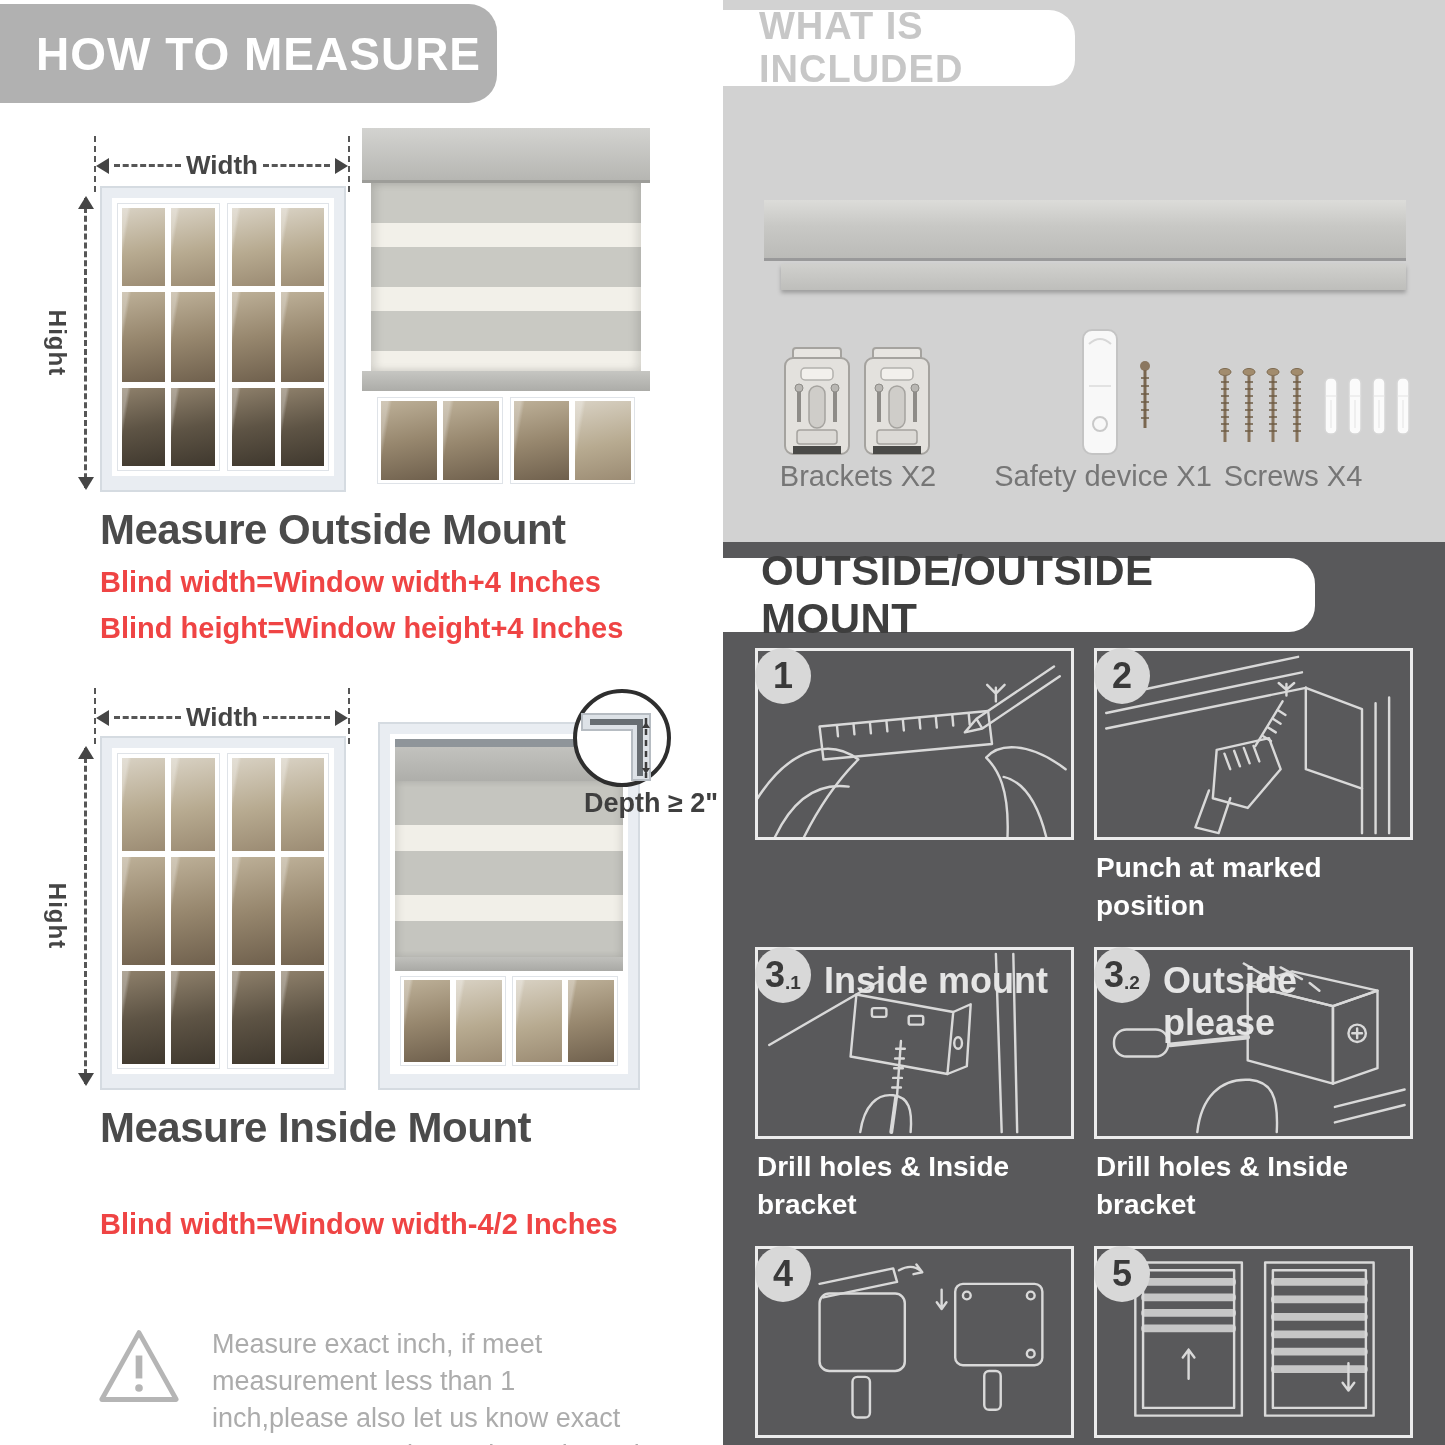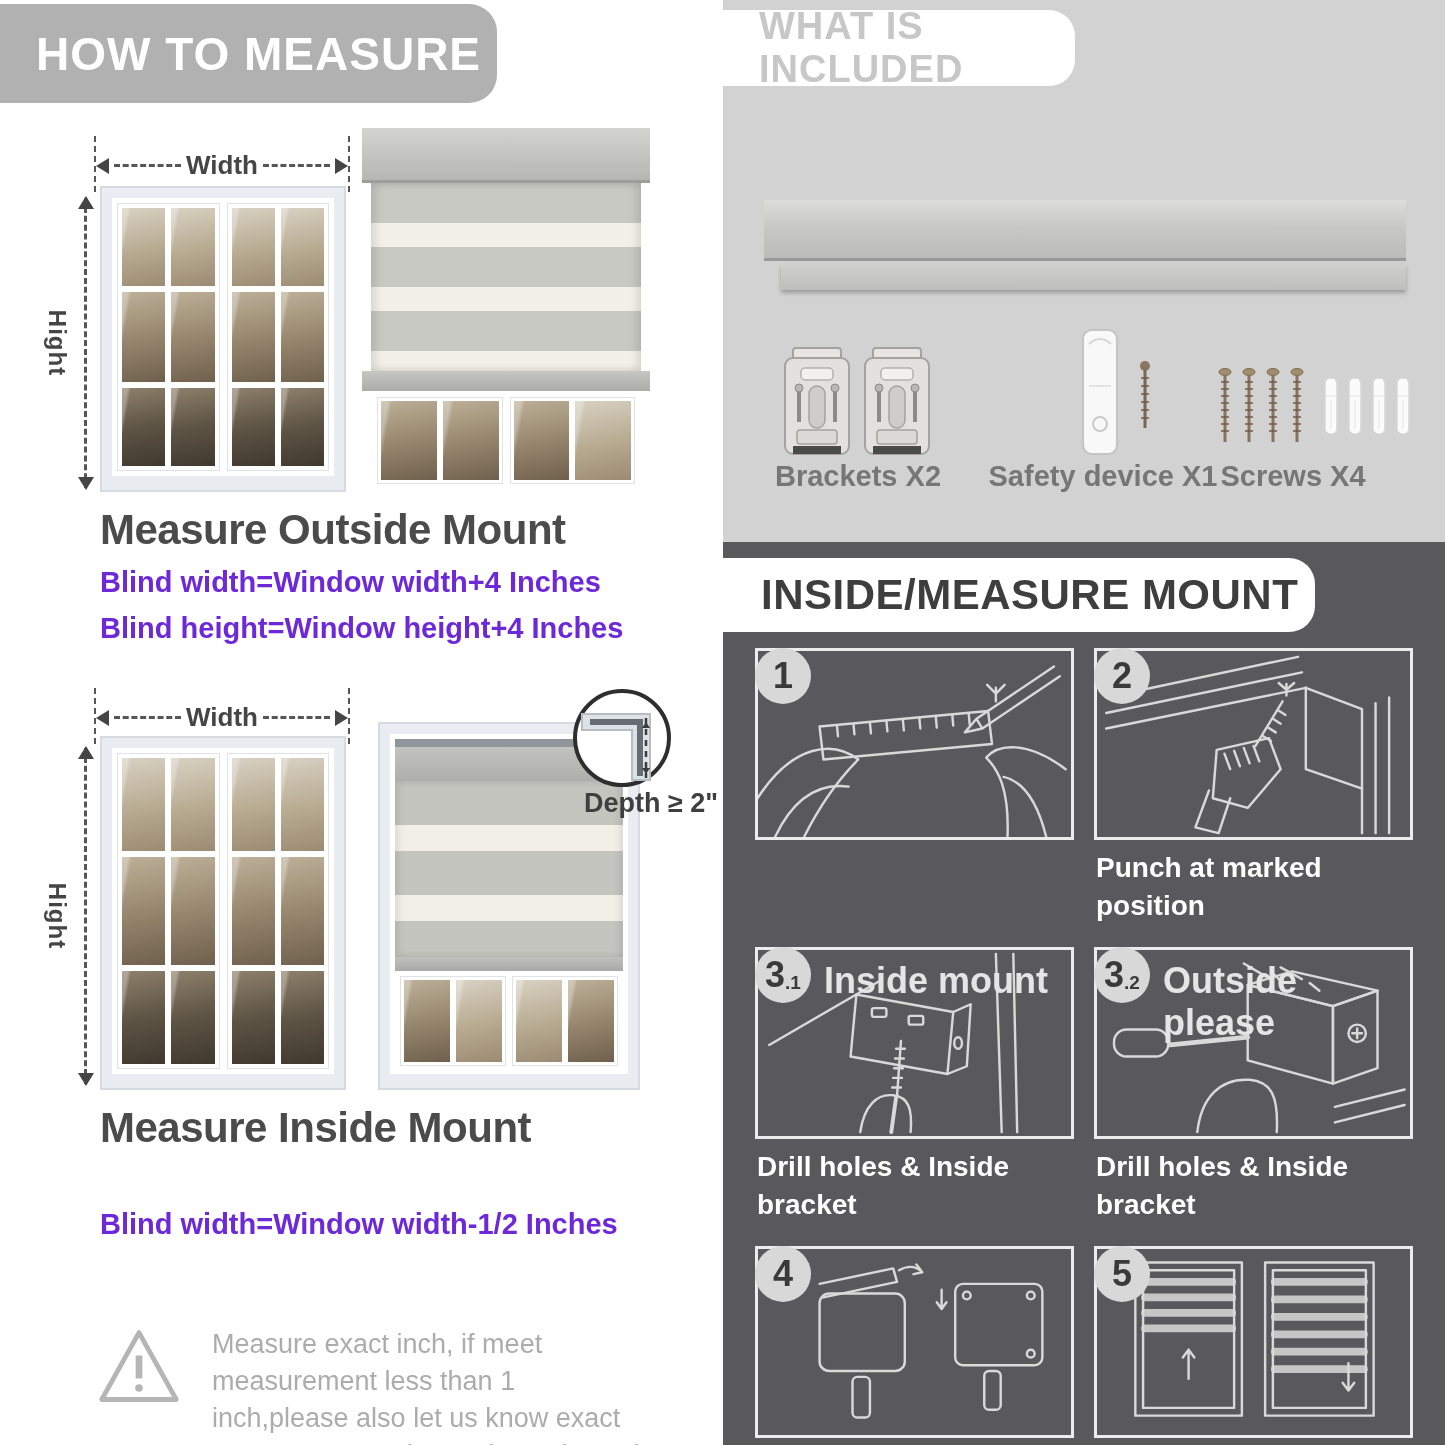--- a/index.html
+++ b/index.html
@@ -9,21 +9,21 @@
   .banner{position:absolute;background:#b1b1b1;border-radius:0 28px 28px 0;
           display:flex;align-items:center;font-weight:700;}
   .banner-howto{left:0;top:4px;width:497px;height:99px;}
   .banner-howto span{color:#fff;font-size:46px;letter-spacing:1px;padding-left:36px;}
   .banner-included{left:0;top:10px;width:352px;height:76px;background:#fff;border-radius:0 26px 26px 0;}
   .banner-included span{color:#c7c7c7;font-size:38px;letter-spacing:1px;padding-left:36px;}
   .banner-mount{left:0;top:16px;width:592px;height:74px;background:#fff;border-radius:0 26px 26px 0;}
   .banner-mount span{color:#3e3e3e;font-size:42px;letter-spacing:.5px;padding-left:38px;}
   
   .heading{position:absolute;font-size:42px;font-weight:700;color:#4b4b4b;letter-spacing:-.5px;}
-  .spec{position:absolute;font-size:29px;font-weight:700;color:#6d28d9;}
+  .spec{position:absolute;font-size:29px;font-weight:700;color:#ef4444;}
   .dimlabel{font-weight:700;font-size:26px;color:#454545;}
   
   .harrow{position:absolute;display:flex;align-items:center;gap:5px;}
   .harrow .dash{flex:1;height:0;border-top:3px dashed #565656;}
   .harrow .ah{width:0;height:0;border-top:8px solid transparent;border-bottom:8px solid transparent;}
   .harrow .ah-l{border-right:13px solid #454545;}
   .harrow .ah-r{border-left:13px solid #454545;}
   .harrow::before,.harrow::after{content:"";position:absolute;top:-14px;height:56px;border-left:2px dashed #565656;}
   .harrow::before{left:-2px}.harrow::after{right:-2px}
   .varrow{position:absolute;width:0;border-left:3px dashed #565656;}
@@ -65,21 +65,21 @@
   .warning p{margin:0;width:440px;font-size:27px;line-height:37px;font-weight:500;color:#acacac;}
   
   .included-panel{position:absolute;left:723px;top:0;width:722px;height:636px;background:#d2d2d2;}
   .product-label{position:absolute;top:138px;left:0;width:100%;text-align:center;
                  font-size:30px;font-weight:700;color:#6d6d6d;letter-spacing:.5px;}
   .headrail-main{position:absolute;left:41px;top:200px;width:642px;height:58px;
      background:linear-gradient(180deg,#dcdcd9 0%,#c8c8c5 45%,#bbbbb8 100%);box-shadow:0 3px 0 #99999a;}
   .headrail-lip{position:absolute;left:58px;top:264px;width:625px;height:26px;
      background:linear-gradient(180deg,#d0d0cd,#bebebb);box-shadow:0 3px 4px rgba(0,0,0,.25);}
   .item-icon{position:absolute;}
-  .item-label{position:absolute;top:460px;text-align:center;font-size:29px;font-weight:700;color:#767676;}
+  .item-label{position:absolute;top:460px;text-align:center;font-size:29px;font-weight:400;color:#767676;}
   .mount-panel{position:absolute;left:723px;top:542px;width:722px;height:903px;background:#59595b;}
   .steps{position:absolute;left:32px;top:106px;width:658px;display:grid;
          grid-template-columns:319px 319px;column-gap:20px;row-gap:22px;}
   .step-box{position:relative;height:192px;border:3px solid #ececec;box-sizing:border-box;}
   .step-box svg{position:absolute;inset:0;width:100%;height:100%;}
   .badge{position:absolute;top:-3px;left:-3px;width:56px;height:56px;border-radius:50%;background:#d8d8d8;
          color:#3a3a3a;display:flex;align-items:center;justify-content:center;font-weight:700;font-size:36px;z-index:2;}
   .badge .sub{font-size:19px;margin-top:16px;}
   .step-title{position:absolute;left:66px;top:10px;font-size:36px;font-weight:700;color:#e5e5e5;z-index:2;}
   .caption{margin:9px 0 0 2px;font-size:28px;line-height:38px;font-weight:700;color:#fff;}
@@ -200,21 +200,21 @@
   <svg style="position:absolute;left:566px;top:686px;" width="112" height="112" viewBox="0 0 112 112">
     <circle cx="56" cy="52" r="47" fill="#ffffff" stroke="#2e2e2e" stroke-width="4"></circle>
     <path d="M16 28 H84 V94 H66 V44 H16 Z" fill="#dde2e7" stroke="#b6bcc2" stroke-width="2"></path>
     <path d="M24 36 H74 V90" fill="none" stroke="#676d72" stroke-width="6"></path>
     <line x1="80" y1="32" x2="80" y2="92" stroke="#3c3c3c" stroke-width="2.5" stroke-dasharray="6 5"></line>
     <path d="M80 36 l-4 6 h8 Z M80 88 l-4 -6 h8 Z" fill="#3c3c3c"></path>
   </svg>
   <div class="depth-label" style="left:584px;top:788px;">Depth ≥ 2"</div>
 
   <div class="heading" style="left:100px;top:1104px;">Measure Inside Mount</div>
-  <div class="spec" style="left:100px;top:1208px;">Blind width=Window width-1/2 Inches</div>
+  <div class="spec" style="left:100px;top:1208px;">Blind width=Window width-4/2 Inches</div>
 
   <div class="warning" style="left:96px;top:1326px;">
     <svg width="86" height="82" viewBox="0 0 90 84">
       <path d="M45 6 L84 76 H6 Z" fill="none" stroke="#b5b5b5" stroke-width="5" stroke-linejoin="round"></path>
       <line x1="45" y1="30" x2="45" y2="54" stroke="#b5b5b5" stroke-width="7"></line>
       <circle cx="45" cy="64" r="4" fill="#b5b5b5"></circle>
     </svg>
     <p>Measure exact inch, if meet measurement less than 1 inch,please also let us know exact measurement, please do not leave it</p>
   </div>
 
@@ -278,21 +278,21 @@
         <use href="#anc" x="188" y="14"></use>
     </svg>
 
     <div class="item-label" style="left:40px;width:190px;">Brackets X2</div>
     <div class="item-label" style="left:255px;width:250px;">Safety device X1</div>
     <div class="item-label" style="left:470px;width:200px;">Screws X4</div>
   </div>
 
   <div class="mount-panel">
     <div class="banner banner-mount">
-      <span>INSIDE/MEASURE MOUNT</span>
+      <span>OUTSIDE/OUTSIDE MOUNT</span>
     </div>
 
     <div class="steps">
 
       <div class="step">
         <div class="step-box">
           <span class="badge">
               <span>1</span>
               <span class="sub"></span>
             </span>

